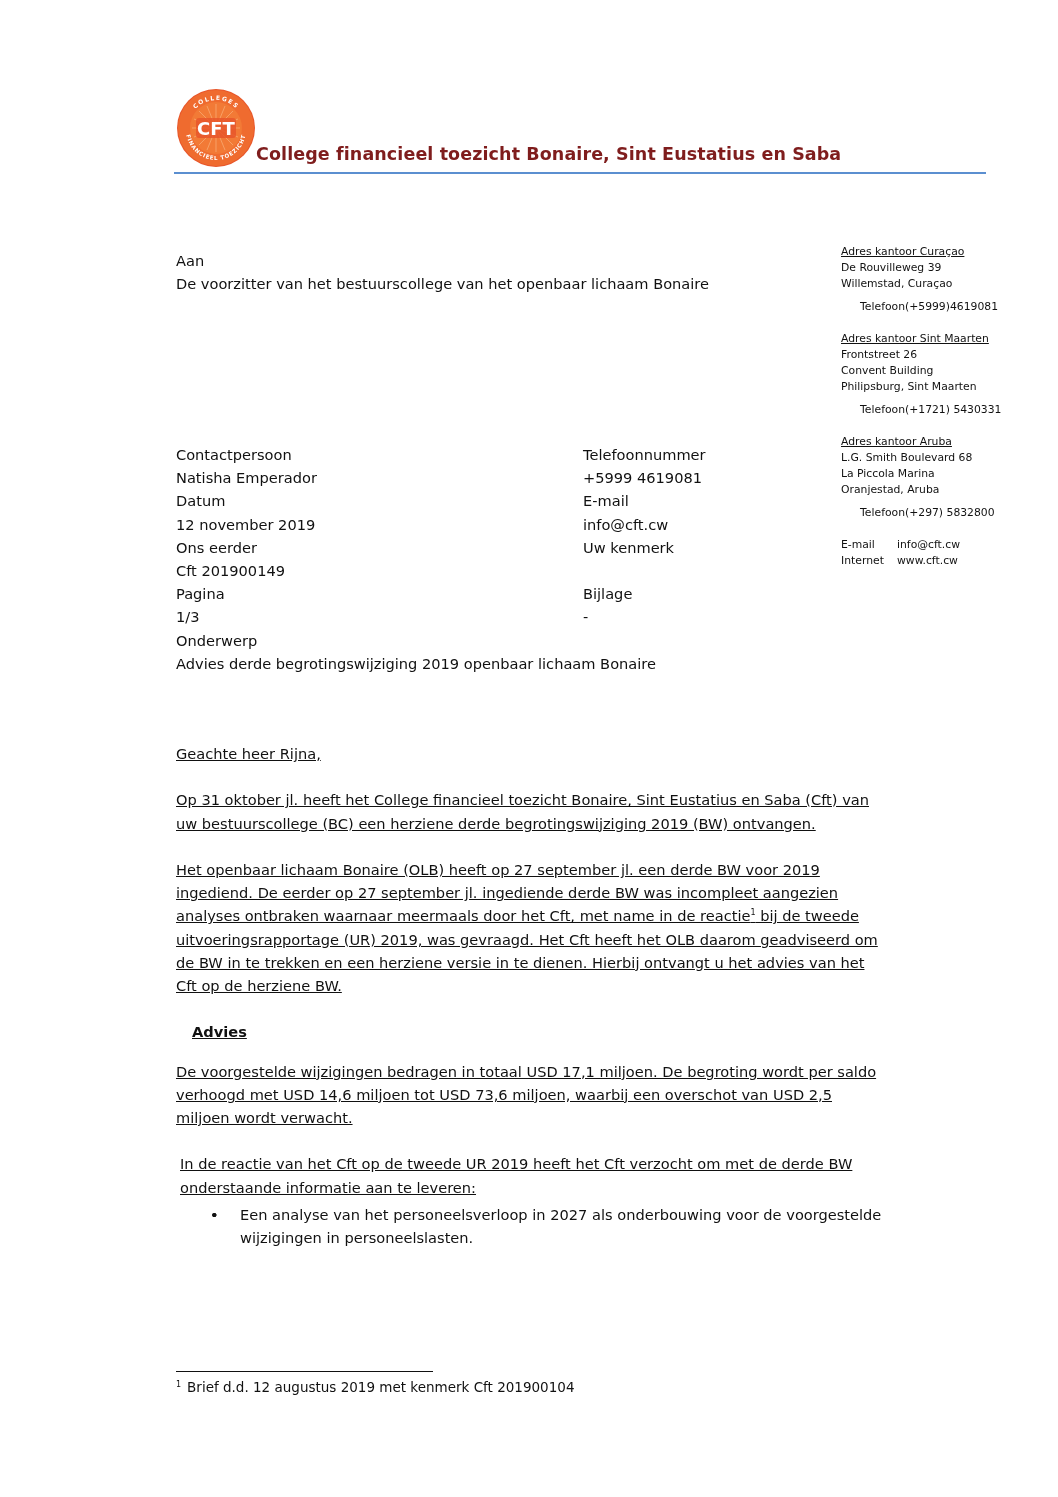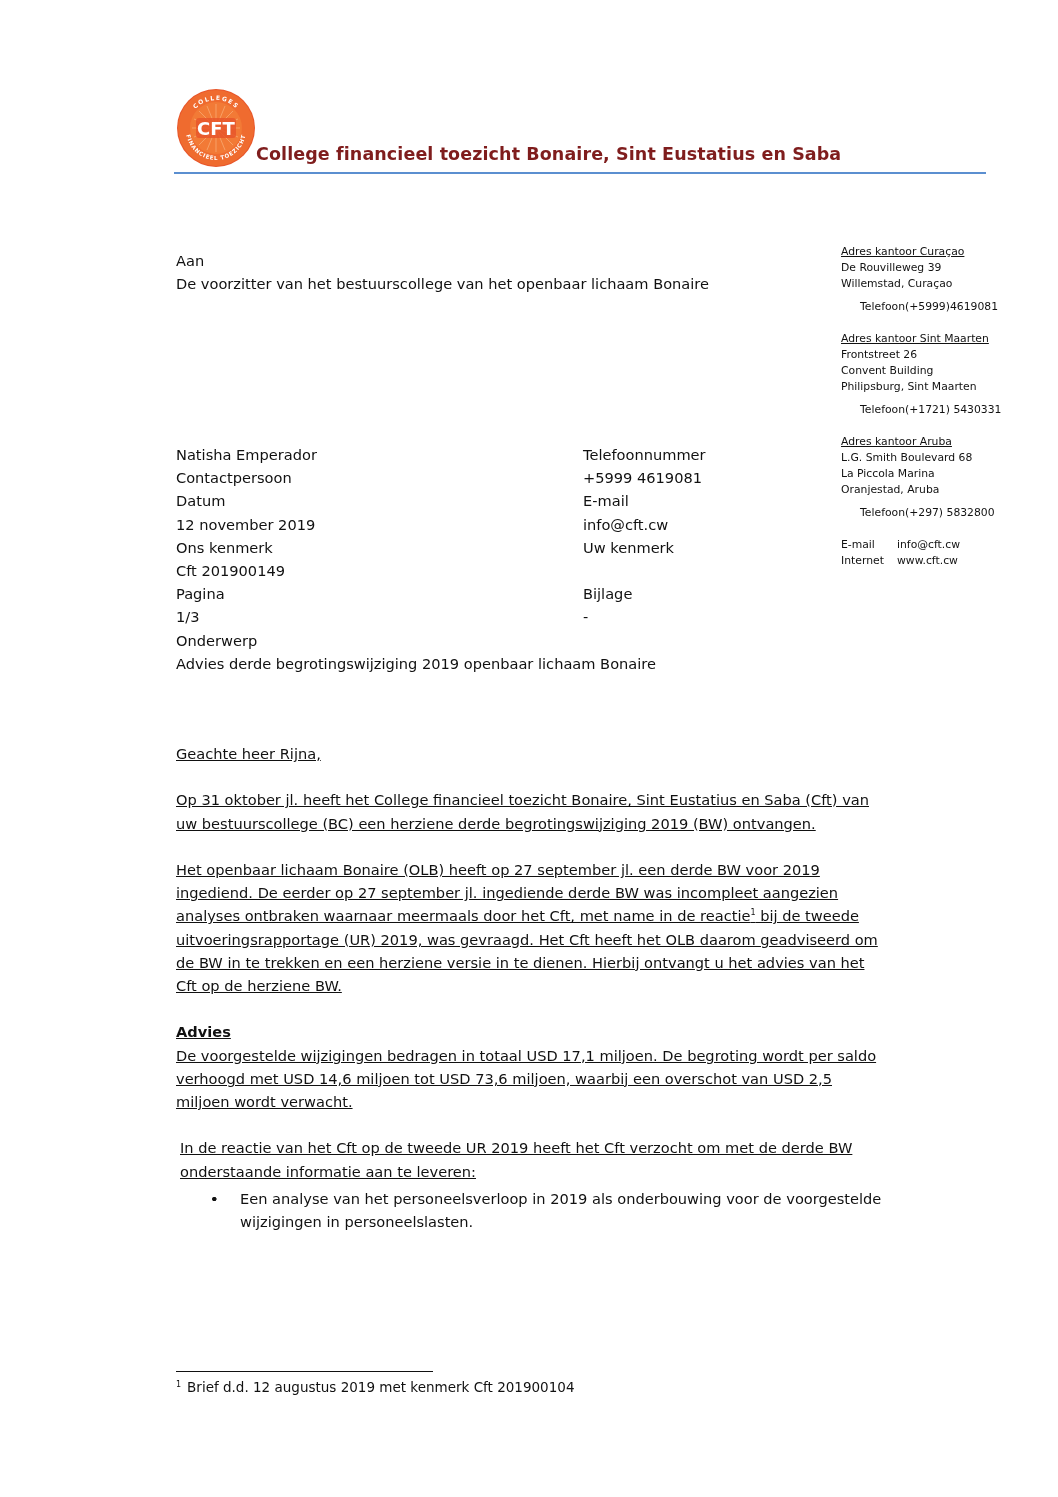--- a/index.html
+++ b/index.html
@@ -18,21 +18,21 @@
 
   .side { left: 829px; top: 244px; font-size: 10.8px; line-height: 16.2px; white-space: nowrap; margin-left: 12px; }
   .side .u { text-decoration: underline; }
   .side .gap-s { height: 6px; }
   .side .gap-l { height: 16px; }
   .side .lbl { display: inline-block; width: 64px; text-align: right; }
   .side .lbl2 { display: inline-block; width: 56px; }
 
   .body-text { left: 176px; top: 742px; width: 710px; font-size: 14.6px; line-height: 23.2px; }
   .body-text p { margin: 0 0 23.2px 0; text-decoration: underline; }
-  .body-text .heading { font-weight: bold; margin: 0; }
+  .body-text .heading { font-weight: bold; margin: 16px; }
   .body-text sup { font-size: 8px; vertical-align: 6px; line-height: 0; }
   .bullets { margin: 0; padding: 0; list-style: none; }
   .bullets li { position: relative; padding-left: 64px; }
   .bullets li .dot { position: absolute; left: 34px; top: 0; }
 
   .fn-rule { left: 176px; top: 1371px; width: 257px; height: 1px; background: #111; }
   .footnote { left: 176px; top: 1379px; font-size: 13.5px; white-space: nowrap; }
   .footnote sup { font-size: 8px; vertical-align: 5px; margin-right: 6px; }
 </style>
 </head>
@@ -101,25 +101,25 @@
     <div>Oranjestad, Aruba</div>
     <div class="gap-s"></div>
     <div><span class="lbl">Telefoon</span><span>(+297) 5832800</span></div>
   </div>
   <div class="gap-l"></div>
   <div><span class="lbl2">E-mail</span><span>info@cft.cw</span></div>
   <div><span class="lbl2">Internet</span><span>www.cft.cw</span></div>
 </div>
 
 <div class="abs txt meta-left">
+  <div>Contactpersoon</div>
   <div>Natisha Emperador</div>
-  <div>Contactpersoon</div>
   <div>Datum</div>
   <div>12 november 2019</div>
-  <div>Ons kenmerk</div>
+  <div>Ons eerder</div>
   <div>Cft 201900149</div>
   <div>Pagina</div>
   <div>1/3</div>
   <div>Onderwerp</div>
   <div>Advies derde begrotingswijziging 2019 openbaar lichaam Bonaire</div>
 </div>
 
 <div class="abs txt meta-right">
   <div>Telefoonnummer</div>
   <div>+5999 4619081</div>
@@ -133,20 +133,20 @@
 
 <div class="abs body-text">
   <p>Geachte heer Rijna,</p>
   <p>Op 31 oktober jl. heeft het College financieel toezicht Bonaire, Sint Eustatius en Saba (Cft) van uw bestuurscollege (BC) een herziene derde begrotingswijziging 2019 (BW) ontvangen.</p>
   <p><span>Het openbaar lichaam Bonaire (OLB) heeft op 27 september jl. een derde BW voor 2019 ingediend. De eerder op 27 september jl. ingediende derde BW was incompleet aangezien analyses ontbraken waarnaar meermaals door het Cft, met name in de reactie</span><sup>1</sup><span> bij de tweede uitvoeringsrapportage (UR) 2019, was gevraagd. Het Cft heeft het OLB daarom geadviseerd om de BW in te trekken en een herziene versie in te dienen. Hierbij ontvangt u het advies van het Cft op de herziene BW.</span></p>
   <p class="heading">Advies</p>
   <p>De voorgestelde wijzigingen bedragen in totaal USD 17,1 miljoen. De begroting wordt per saldo verhoogd met USD 14,6 miljoen tot USD 73,6 miljoen, waarbij een overschot van USD 2,5 miljoen wordt verwacht.</p>
   <p style="margin:4px">In de reactie van het Cft op de tweede UR 2019 heeft het Cft verzocht om met de derde BW onderstaande informatie aan te leveren:</p>
   <ul class="bullets">
     <li><span class="dot">•</span></li>
-    <li><span class="dot">•</span><span>Een analyse van het personeelsverloop in 2019 als onderbouwing voor de voorgestelde wijzigingen in personeelslasten.</span></li>
+    <li><span class="dot">•</span><span>Een analyse van het personeelsverloop in 2027 als onderbouwing voor de voorgestelde wijzigingen in personeelslasten.</span></li>
   </ul>
 </div>
 
 <div class="abs fn-rule"></div>
 <div class="abs footnote">
   <sup>1</sup><span>Brief d.d. 12 augustus 2019 met kenmerk Cft 201900104</span>
 </div>
 
 </body></html>

